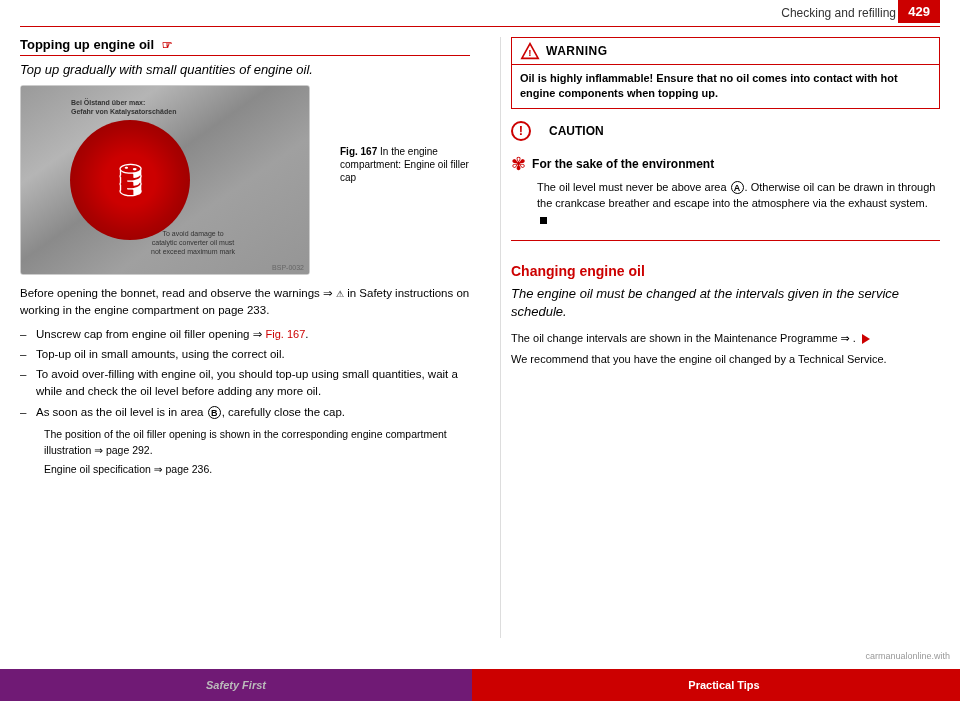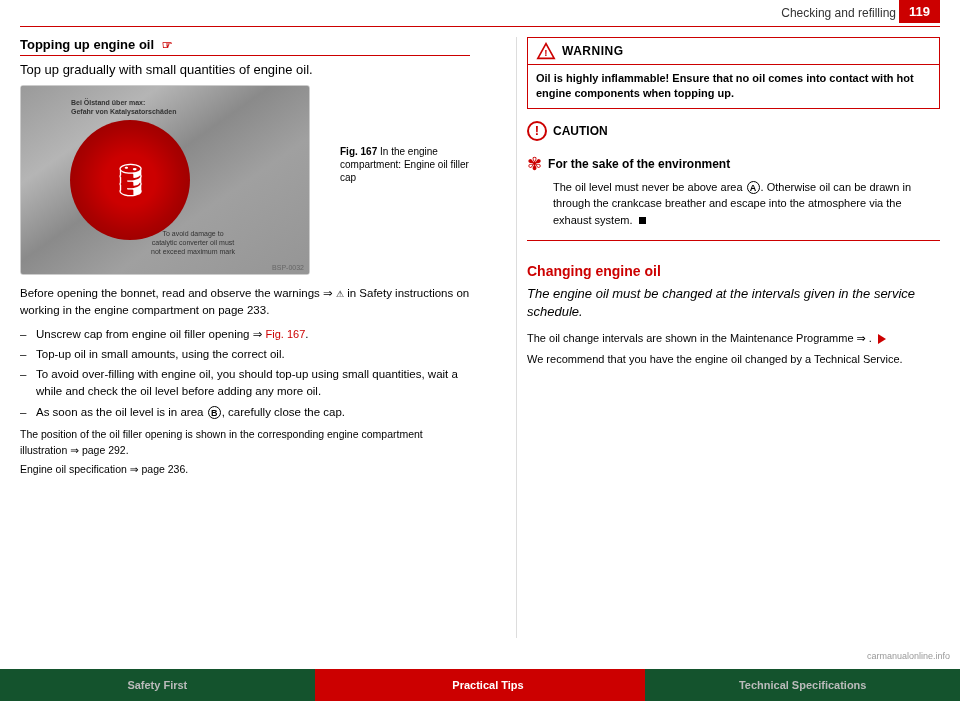--- a/index.html
+++ b/index.html
@@ -36,21 +36,21 @@
       padding: 4px 10px;
       position: absolute;
       right: 0;
       top: 0;
     }
 
     
     .main-content {
       display: flex;
       padding: 10px 20px;
-      gap: 36px;
+      gap: 20px;
       height: calc(100% - 80px);
     }
 
     
     .left-col {
       flex: 0 0 460px;
       padding-right: 10px;
     }
 
     
@@ -69,20 +69,21 @@
       margin-bottom: 6px;
     }
 
     .section-title .bookmark-icon {
       color: #c00;
       font-size: 12px;
       margin-left: 4px;
     }
 
     .italic-lead {
+      font-style: italic;
       font-size: 13px;
       color: #000;
       margin-bottom: 8px;
     }
 
     
     .image-container {
       position: relative;
       margin-bottom: 10px;
     }
@@ -183,20 +184,21 @@
       content: '–';
       position: absolute;
       left: 0;
     }
 
     .small-text {
       font-size: 10.5px;
       color: #000;
       line-height: 1.5;
       margin-bottom: 4px;
+      margin-left: 24px;
     }
 
     
     .warning-box {
       border: 1px solid #c00;
       margin-bottom: 12px;
       padding: 0;
     }
     .warning-header {
       background: #fff;
@@ -251,20 +253,21 @@
       font-weight: bold;
       display: flex;
       align-items: center;
       justify-content: center;
       flex-shrink: 0;
     }
     .caution-title {
       font-size: 12px;
       font-weight: bold;
       color: #000;
+      margin-left: 12px;
     }
     .caution-body {
       font-size: 11px;
       color: #000;
       line-height: 1.5;
       margin-left: 26px;
     }
 
     .environment-box {
       margin-bottom: 12px;
@@ -353,22 +356,23 @@
       font-size: 11px;
       font-weight: bold;
       color: #ccc;
     }
     .footer-item.active {
       background: #c00;
       color: #fff;
       padding-left: 16px;
     }
     .footer-item:not(.active) {
-      background: #14532d;
+      background: #701a75;
       color: #bbb;
+      font-style: italic;
     }
 
     
     .watermark {
       position: absolute;
       bottom: 40px;
       right: 10px;
       font-size: 9px;
       color: #999;
       text-align: right;
@@ -401,21 +405,21 @@
     .fig-ref {
       color: #c00;
       font-size: 11px;
     }
   </style>
 </head>
 <body>
 
 <div class="header-bar">
   <span class="header-title">Checking and refilling levels</span>
-  <div class="page-number-box">119</div>
+  <div class="page-number-box">429</div>
 </div>
 
 <div class="main-content">
 
   <div class="left-col">
 
     <div class="section-title">
       <span>Topping up engine oil</span>
       <span class="bookmark-icon">☞</span>
     </div>
@@ -517,26 +521,23 @@
         The oil change intervals are shown in the Maintenance Programme ⇒ .
         <span class="next-arrow"></span>
       </div>
       <div class="changing-body">We recommend that you have the engine oil changed by a Technical Service.</div>
     </div>
 
   </div>
 </div>
 
 <div class="watermark">
-  <span>carmanualonline.info</span>
+  <span>carmanualonline.with</span>
 </div>
 
 <div class="footer-bar">
   <div class="footer-item">
     <span>Safety First</span>
   </div>
   <div class="footer-item active">
     <span>Practical Tips</span>
   </div>
-  <div class="footer-item">
-    <span>Technical Specifications</span>
-  </div>
 </div>
 
 </body></html>

